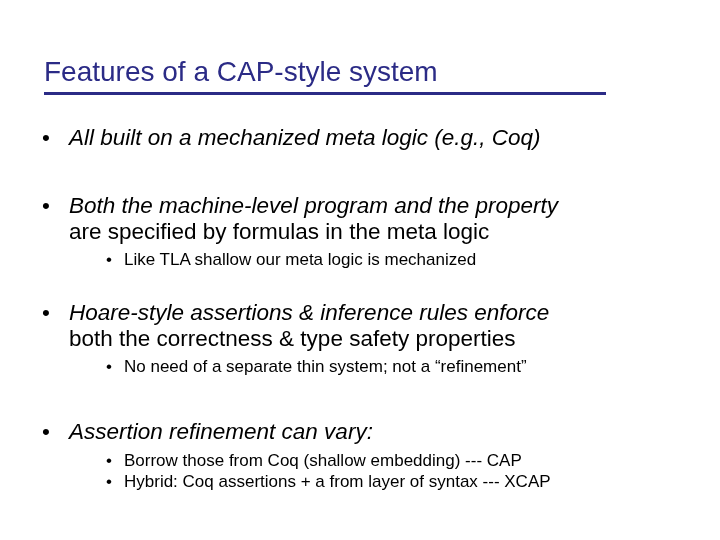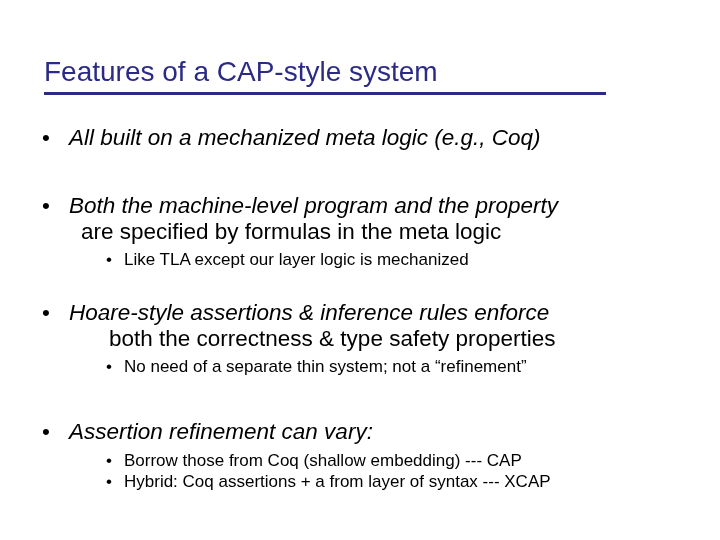--- a/index.html
+++ b/index.html
@@ -7,48 +7,48 @@
          font-family:"Liberation Sans", sans-serif; color:#000; }
   .title { position:absolute; left:44px; top:48px; font-size:28px; color:#2b2b86;
            white-space:nowrap; letter-spacing:0px;margin-top:8px; }
   .rule { position:absolute; left:44px; top:92px; width:562px; height:3px; background:#2b2b86; }
   .l1 { position:absolute; left:42px; font-size:22.5px; white-space:nowrap; line-height:26px; }
   .l1 .b { position:absolute; left:0; }
   .l1 .t { position:absolute; left:27px;font-style:italic; }
   .l2 { position:absolute; left:106px; font-size:17px; white-space:nowrap; line-height:20px; }
   .l2 .b { position:absolute; left:0; }
   .l2 .t { position:absolute; left:18px; }
-  .cont { position:absolute; left:81px; font-size:22.5px; white-space:nowrap; line-height:26px; }
+  .cont { position:absolute; left:69px; font-size:22.5px; white-space:nowrap; line-height:26px; }
 </style>
 </head>
 <body>
 
 <div class="title">Features of a CAP-style system</div>
 <div class="rule"></div>
 
 <div class="l1" style="top:125px;">
   <span class="b">•</span>
   <span class="t">All built on a mechanized meta logic (e.g., Coq)</span>
 </div>
 
 <div class="l1" style="top:193px;">
   <span class="b">•</span>
   <span class="t">Both the machine-level program and the property</span>
 </div>
 <div class="cont" style="top:219px;">are  specified by formulas in the meta logic</div>
 <div class="l2" style="top:250px;">
   <span class="b">•</span>
-  <span class="t">Like TLA except our layer logic is mechanized</span>
+  <span class="t">Like TLA shallow our meta logic is mechanized</span>
 </div>
 
 <div class="l1" style="top:300px;">
   <span class="b">•</span>
   <span class="t">Hoare-style assertions &amp; inference rules enforce</span>
 </div>
-<div class="cont" style="top:326px;margin-left:28px;">both the correctness &amp; type safety properties</div>
+<div class="cont" style="top:326px;">both the correctness &amp; type safety properties</div>
 <div class="l2" style="top:357px;">
   <span class="b">•</span>
   <span class="t">No need of a separate thin system; not a “refinement”</span>
 </div>
 
 <div class="l1" style="top:419px;">
   <span class="b">•</span>
   <span class="t">Assertion refinement can vary:</span>
 </div>
 <div class="l2" style="top:451px;">

